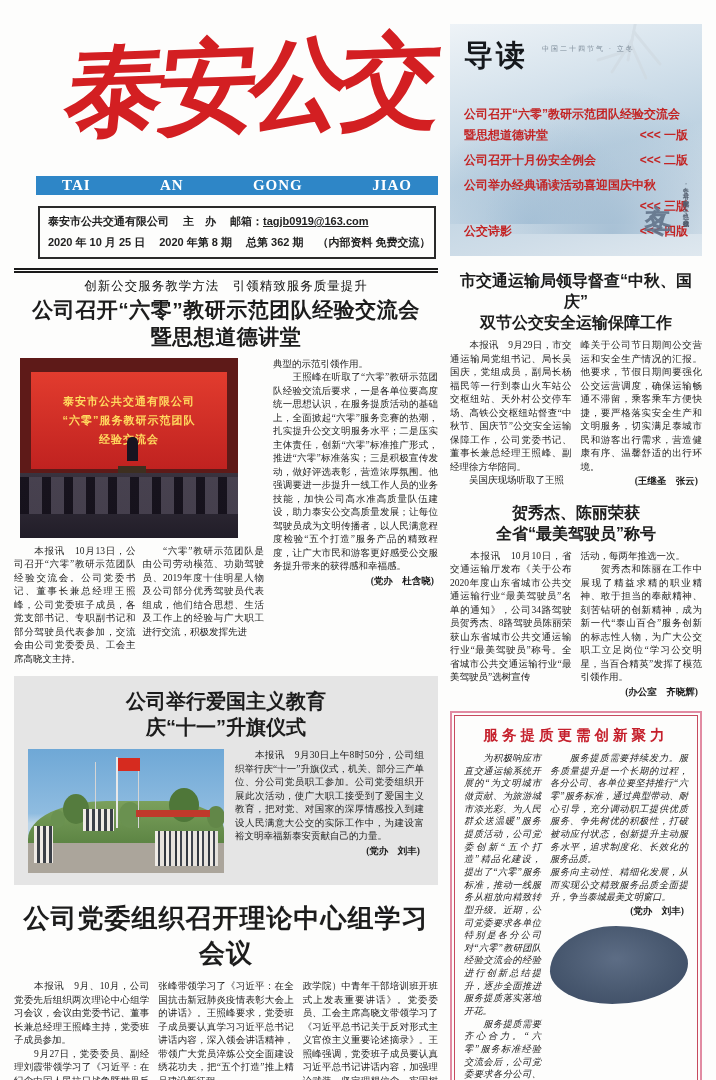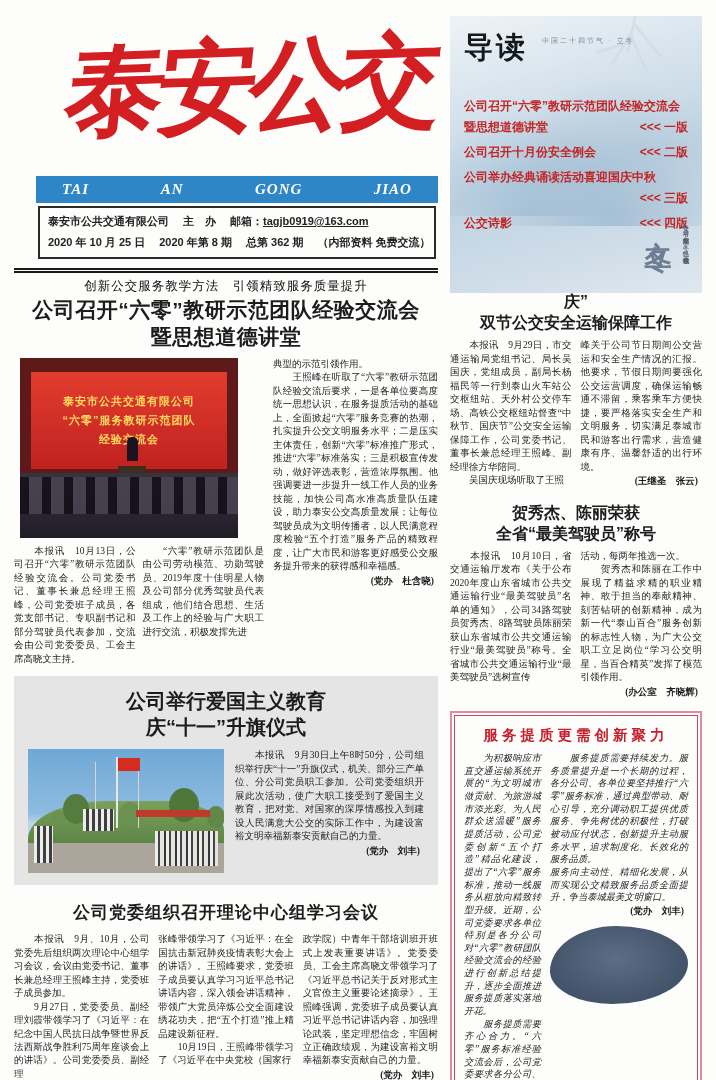--- a/index.html
+++ b/index.html
@@ -14,37 +14,37 @@
   
   .top-row { display:flex; gap:12px; height:246px; }
   .masthead { position:relative; width:424px; height:100%; }
   .logo {
     position:absolute; top:2px; left:52px; width:370px;
     font-size:100px; line-height:1.35; color:#d31f22; font-weight:bold;
     font-family:"DejaVu Serif","Liberation Serif",serif;
     transform:rotate(-2deg) skewX(-8deg); letter-spacing:-8px; white-space:nowrap;
   }
   .en-bar {
-    position:absolute; left:22px; right:0; top:160px; height:27px;
+    position:absolute; left:22px; right:0; top:160px; height:19px;
     background:#2e86c7; color:#fff; display:flex; justify-content:space-between;
     align-items:center; padding:0 26px;
-    font-family:"Liberation Serif","DejaVu Serif",serif; font-style:italic;
+    font-family:"Liberation Serif","DejaVu Serif",serif; 
     font-weight:bold; font-size:15px; letter-spacing:1px;
   }
   .info-box {
     position:absolute; left:24px; right:2px; top:190px;
     border:2px solid #2a2a2a; padding:3px 8px 4px 8px;
     font-size:11px; font-weight:bold; color:#222;
     font-family:"Liberation Sans","DejaVu Sans",sans-serif;
   }
   .info-row { display:flex; gap:14px; line-height:1.9; white-space:nowrap; }
   .email { color:#222; text-decoration:underline; font-weight:bold; }
   
   .toc-box {
-    position:relative; flex:1; height:277px; overflow:hidden;
+    position:relative; flex:1; height:232px; margin-top:8px; overflow:hidden;
     background:linear-gradient(165deg,#eef3f7 0%,#d9e5ee 25%,#bfd3e2 55%,#cfdde8 80%,#dfe8ef 100%);
   }
   .toc-mount1 { position:absolute; left:-30px; top:90px; width:220px; height:110px;
     background:radial-gradient(ellipse at 50% 100%, #a9c3d8 0%, rgba(169,195,216,0) 70%); }
   .toc-mount2 { position:absolute; right:-40px; top:60px; width:260px; height:150px;
     background:radial-gradient(ellipse at 50% 100%, #9db9d0 0%, rgba(157,185,208,0) 70%); opacity:.8; }
   .toc-branch { position:absolute; top:-4px; right:6px; opacity:.55; }
   .toc-head { position:relative; padding:12px 0 0 14px; display:flex; align-items:flex-start; gap:14px; }
   .toc-title { font-size:29px; font-weight:900; letter-spacing:3px; color:#15181c;
     font-family:"Liberation Sans","DejaVu Sans",sans-serif; }
@@ -106,21 +106,21 @@
   .photoB .flag { position:absolute; left:46%; top:7%; width:22px; height:13px; background:#d62b1f; }
   .photoB .banner { position:absolute; left:55%; top:49%; width:38%; height:7px; background:#c0392b; }
   .photoB .crowd-r { position:absolute; right:3%; bottom:6%; width:32%; height:28%;
     background:repeating-linear-gradient(90deg,#f0ece6 0 3px,#40454d 3px 5px,#e6e2dc 5px 9px,#32373e 9px 11px); }
   .photoB .crowd-l { position:absolute; left:3%; bottom:8%; width:10%; height:30%;
     background:repeating-linear-gradient(90deg,#efebe5 0 3px,#3b4047 3px 6px); }
   .photoB .crowd-m { position:absolute; left:28%; bottom:34%; width:16%; height:18%;
     background:repeating-linear-gradient(90deg,#efebe5 0 3px,#3b4047 3px 6px); }
   .b-text { flex:1; }
   
-  .c-title { text-align:center; font-size:17px; font-weight:900; margin:16px 0 9px;
+  .c-title { text-align:center; font-size:26px; font-weight:900; margin:16px 0 9px;
     letter-spacing:1px; font-family:"Liberation Sans","DejaVu Sans",sans-serif; }
   .c-cols { display:flex; gap:9px; }
   .c-cols > div { flex:1; }
   
   .r-title { text-align:center; font-size:16px; font-weight:900; line-height:1.32;
     margin:2px 0 6px; font-family:"Liberation Sans","DejaVu Sans",sans-serif; }
   .two-cols { display:flex; gap:9px; }
   .two-cols > div { flex:1; }
   .mt14 { margin-top:13px; }
   

